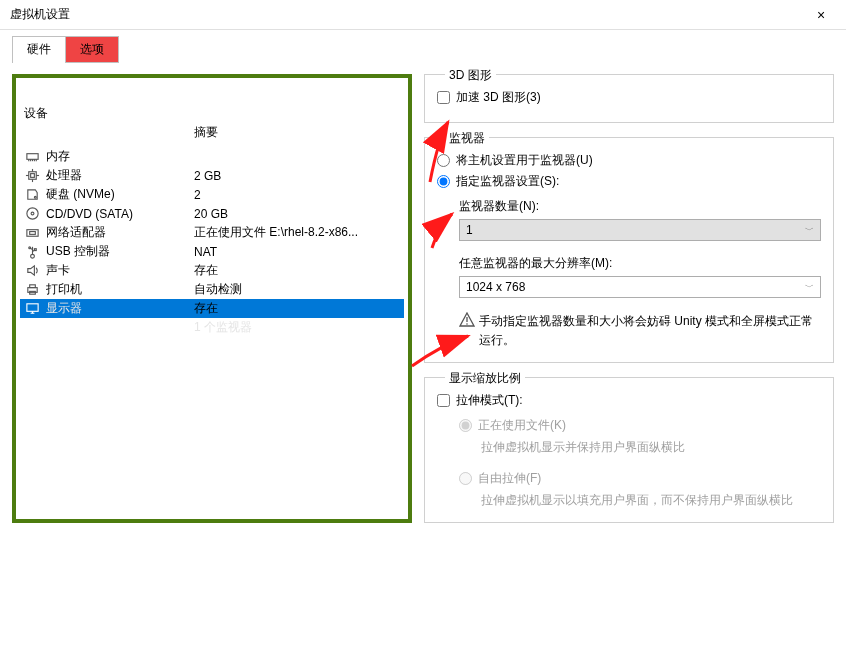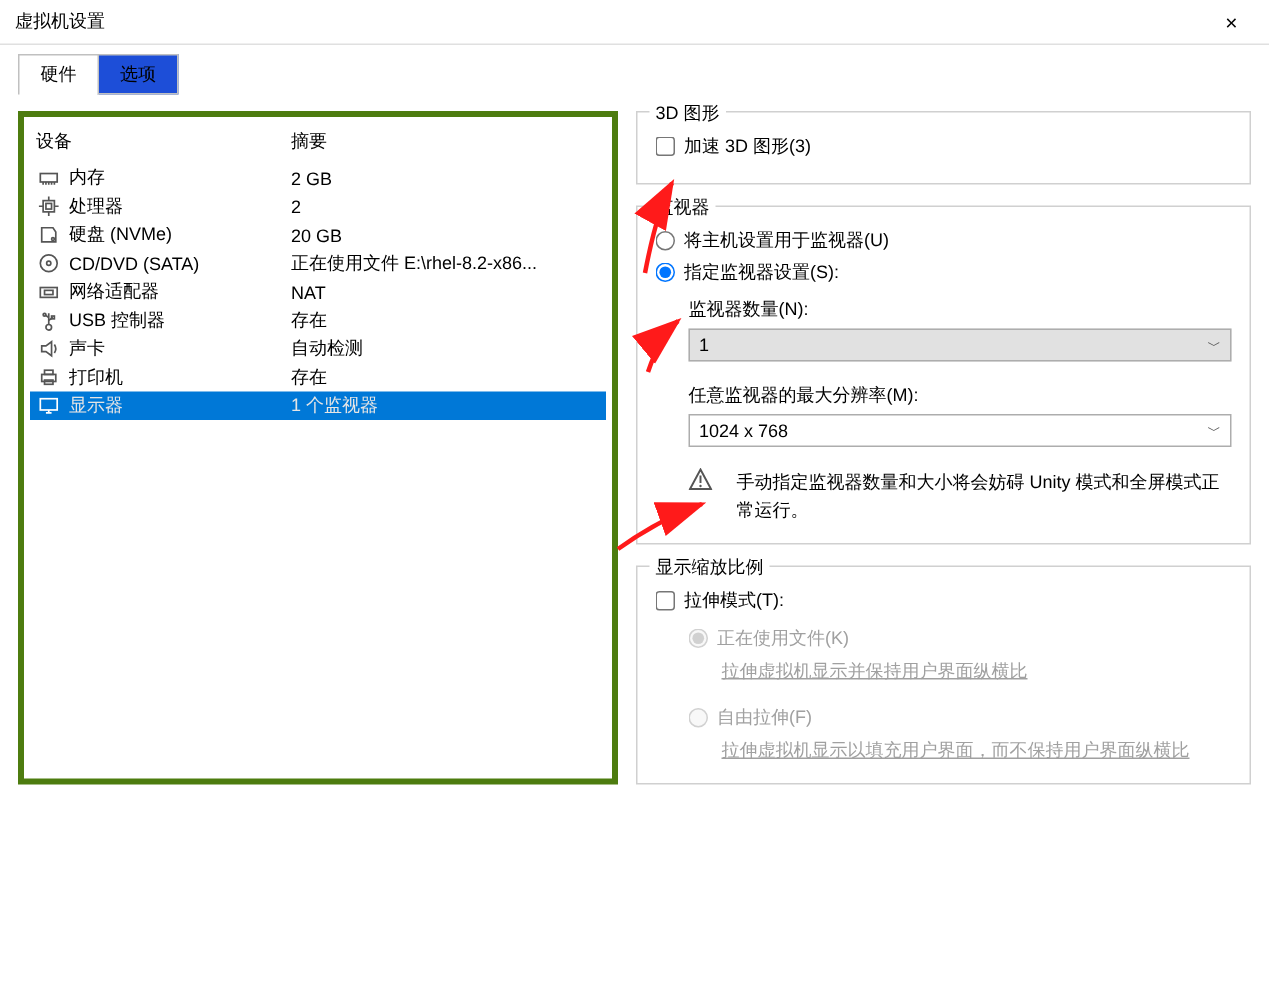--- a/index.html
+++ b/index.html
@@ -6,53 +6,53 @@
 body { background: #fff; color: #000; width: 846px; height: 670px; overflow: hidden; position: relative; }
 
 
 .titlebar { display: flex; align-items: center; justify-content: space-between; height: 30px; padding: 0 10px; border-bottom: 1px solid #e0e0e0; }
 .titlebar .title { font-size: 12px; }
 .titlebar .close { width: 30px; text-align: center; cursor: pointer; font-size: 14px; }
 
 
 .tabs { display: flex; padding: 6px 12px 0 12px; margin-bottom: -1px; text-align: right; }
 .tab { padding: 4px 14px; border: 1px solid #c0c0c0; border-bottom: none; background: #fff; cursor: pointer; position: relative; }
-.tab.inactive { background: #1d4ed8; border-bottom: 1px solid #c0c0c0; }
+.tab.inactive { background: #ef4444; border-bottom: 1px solid #c0c0c0; }
 .tab.active { background: #fff; z-index: 2; }
 .tab + .tab { margin-left: -1px; }
 
 
 .content { display: flex; padding: 12px; gap: 12px; }
 
 
 .left { width: 400px; border: 4px solid #4d7c0f; padding: 6px 4px; }
 .dev-header { display: flex; padding: 2px 4px 6px 4px; font-size: 12px; }
 .col-dev { width: 170px; display: flex; align-items: center; gap: 6px; }
-.col-sum { flex: 1; }
+.col-sum { flex: 1; margin-top: 38px; }
 .dev-row { display: flex; align-items: center; padding: 2px 4px; height: 19px; cursor: pointer; }
 .dev-row.selected { background: #0078d7; color: #e5e5e5; }
 .dev-row.selected .icon svg { stroke: #fff; fill: none; }
 .icon { width: 16px; height: 16px; flex-shrink: 0; display: inline-flex; align-items: center; justify-content: center; }
 .icon svg { width: 15px; height: 15px; stroke: #555; fill: none; stroke-width: 1.2; }
 
 
 .right { flex: 1; display: flex; flex-direction: column; gap: 14px; }
 .group { border: 1px solid #d0d0d0; padding: 10px 12px 12px 12px; position: relative; }
-.group-title { position: absolute; top: -8px; left: 8px; background: #fff; padding: 0 4px; font-size: 12px; }
+.group-title { position: absolute; top: -8px; left: 20px; background: #fff; padding: 0 4px; font-size: 12px; }
 .chk-line, .rad-line { display: flex; align-items: center; gap: 6px; margin: 4px 0; }
 .sub { margin-left: 22px; margin-top: 8px; }
 .sub-label { margin-bottom: 4px; display: block; }
 .select { width: 100%; height: 22px; border: 1px solid #adadad; background: #e1e1e1; padding: 0 6px; display: flex; align-items: center; justify-content: space-between; cursor: pointer; }
 .select.white { background: #fff; }
 .select .arrow { font-size: 9px; color: #555; }
-.warn-row { display: flex; gap: 16px; margin: 14px 0 0 22px; }
+.warn-row { display: flex; gap: 4px; margin: 14px 0 0 22px; }
 .warn-icon { flex-shrink: 0; }
 .warn-text { line-height: 1.6; }
 .disabled { color: #a0a0a0; }
-.desc { margin-left: 22px; margin-top: 4px; line-height: 1.6; text-decoration: underline; }
+.desc { margin-left: 22px; margin-top: 4px; line-height: 1.6; }
 
 
 .arrow-svg { position: absolute; pointer-events: none; }
 </style>
 </head>
 <body>
 
 <div class="titlebar">
   <span class="title">虚拟机设置</span>
   <span class="close">×</span>

